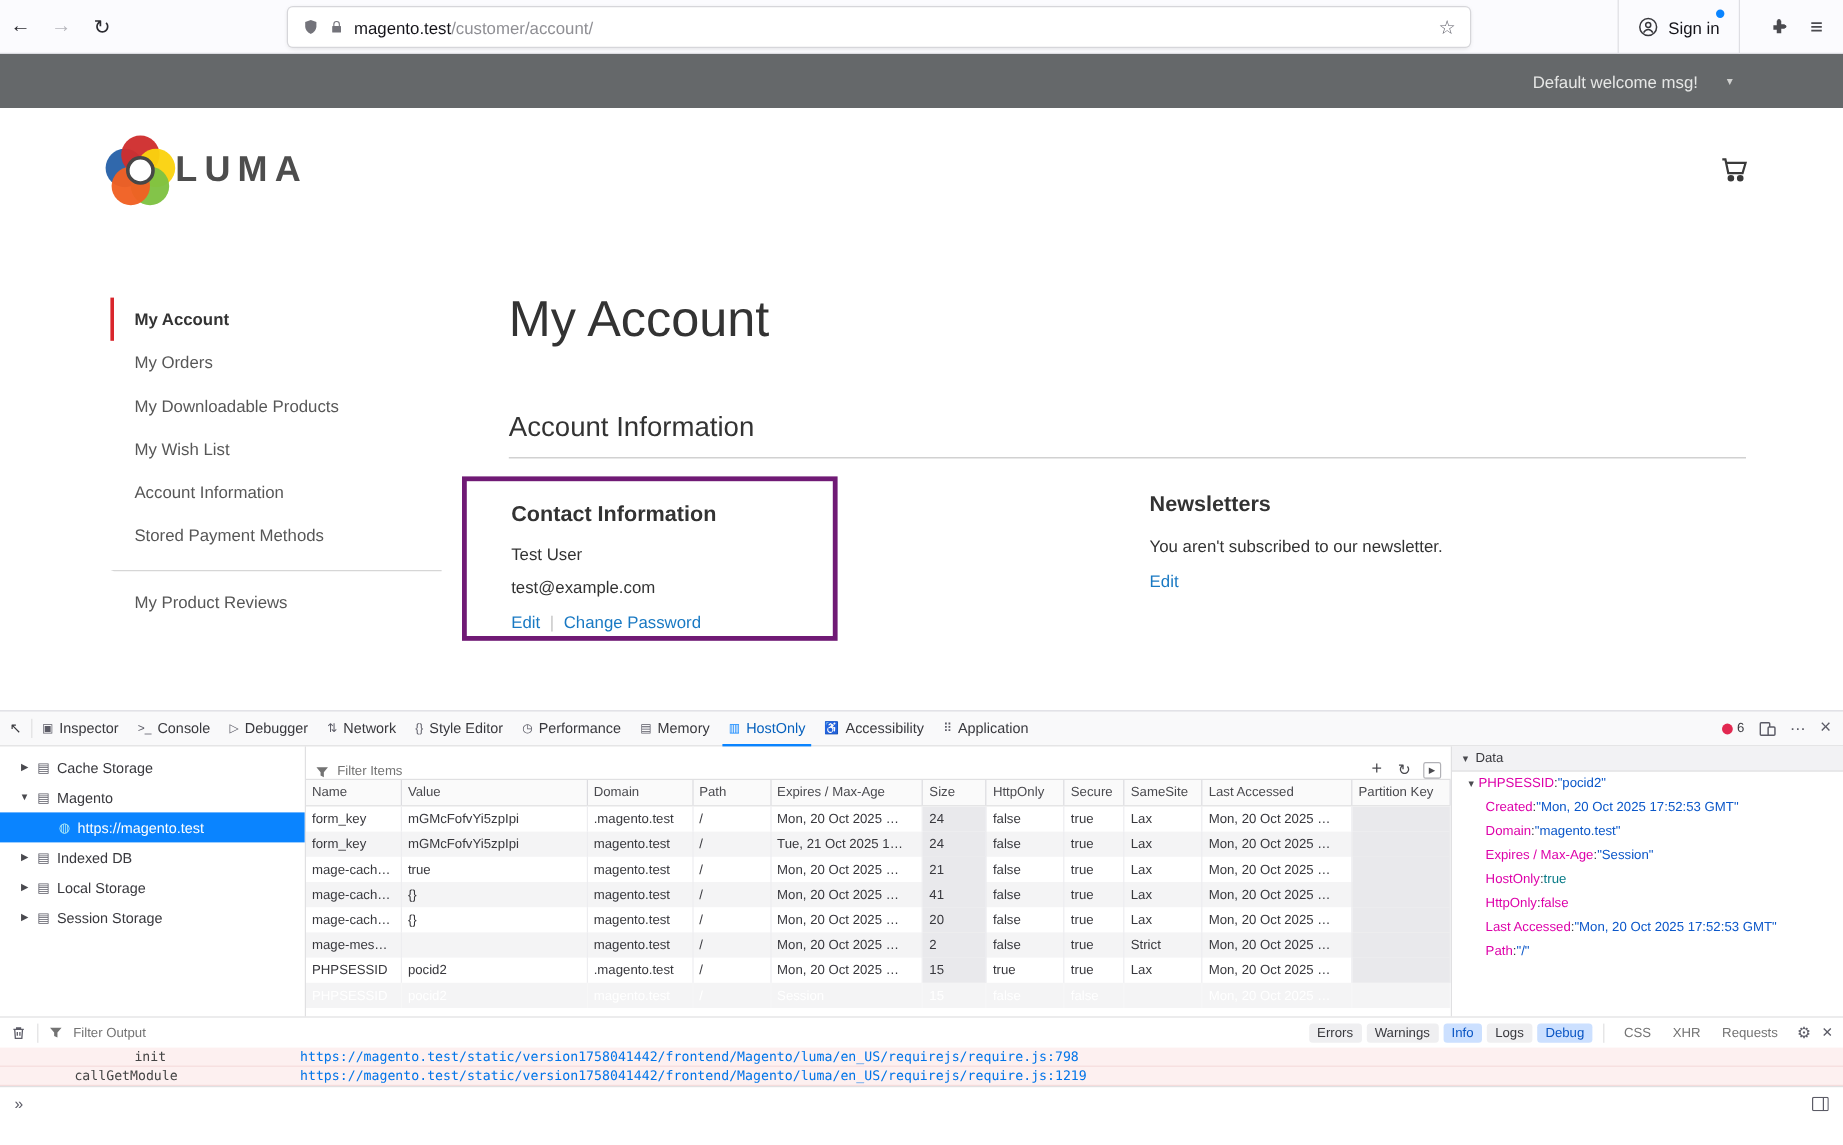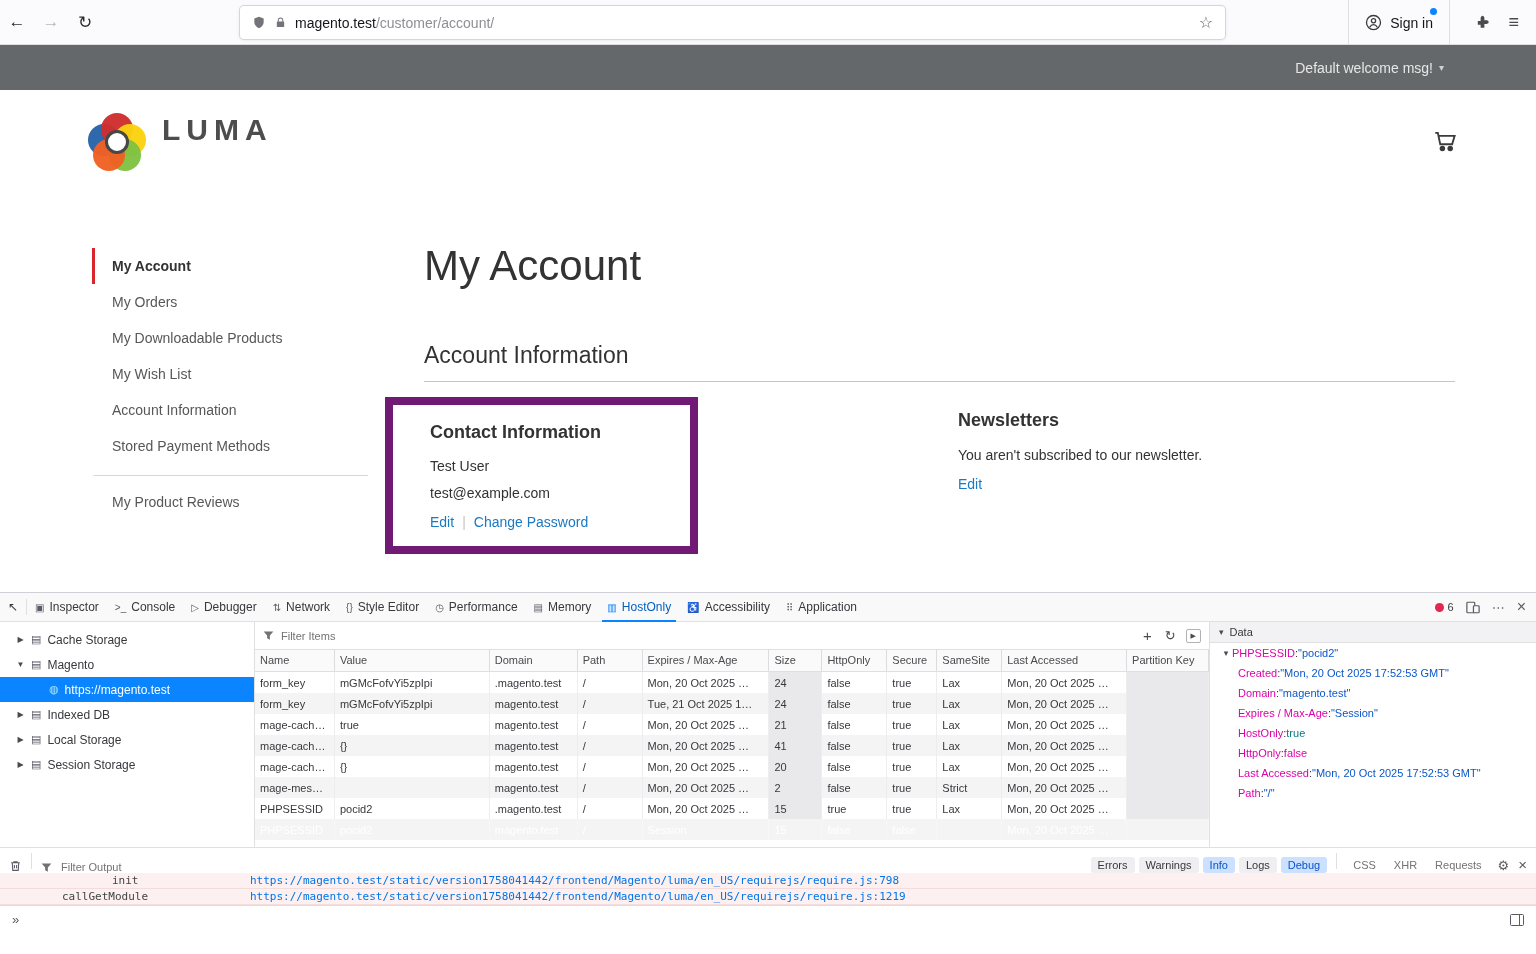--- a/index.html
+++ b/index.html
@@ -13,26 +13,26 @@
 .urlbar{position:absolute;left:240px;top:6px;width:985px;height:33px;background:#fff;border-radius:4px;box-shadow:0 0 0 1px #d6d6da,0 1px 4px rgba(0,0,0,.1);display:flex;align-items:center;padding:0 12px;gap:9px}
 .url-text{font-size:14px;color:#15141a;white-space:nowrap}
 .url-text .path{color:#8f8f94}
 .urlbar .star{margin-left:auto;font-size:16px;color:#5b5b66}
 .signin-box{position:absolute;right:86px;top:0;height:45px;display:flex;align-items:center;gap:8px;padding:0 16px;border-left:1px solid #dedee3;border-right:1px solid #dedee3;font-size:14px;color:#15141a}
 .notif-dot{position:absolute;top:8px;right:12px;width:7px;height:7px;border-radius:50%;background:#0a84ff}
 .tb-icon{color:#4a4a4f;font-size:18px;margin:0 9px;cursor:default}
 .toolbar-right{position:absolute;right:0;top:0;height:45px;display:flex;align-items:center;padding-right:8px}
 
 
-.welcome-bar{position:absolute;top:45px;left:0;right:0;height:45px;background:#65686a;color:#e6e7e6;font-size:14px;display:flex;align-items:center;justify-content:flex-end;padding-right:92px;gap:6px}
+.welcome-bar{position:absolute;top:45px;left:0;right:0;height:45px;background:#65686a;color:#e6e7e6;font-size:14px;display:flex;align-items:center;justify-content:flex-end;padding-right:92px;gap:24px}
 .welcome-bar .caret{font-size:10px;color:#cfd0cf}
 
 
 .store{position:absolute;top:90px;left:0;right:0;height:502px;background:#fff;overflow:hidden}
-.logo{position:absolute;left:88px;top:23px;display:flex;gap:16px}
+.logo{position:absolute;left:88px;top:23px;display:flex;align-items:center;}
 .logo-mark{width:58px;height:58px;position:relative}
 .logo-mark i{position:absolute;width:32px;height:32px;border-radius:50%;opacity:.96}
 .lm-blue{background:#2862a9;left:0;top:11px}
 .lm-red{background:#cf2e2e;left:13px;top:0}
 .lm-yellow{background:#fbd20f;left:26px;top:11px}
 .lm-green{background:#7ec242;left:21px;top:26px}
 .lm-orange{background:#f06022;left:5px;top:26px}
 .lm-center{position:absolute;left:17px;top:17px;width:24px;height:24px;border-radius:50%;background:#fff;border:3px solid #474747}
 .logo-text{font-size:30px;font-weight:700;letter-spacing:6px;color:#4d4d4d}
 .store-search{position:absolute;left:1144px;top:37px;width:272px;height:34px;border:1px solid #c9c9c9;display:flex;align-items:center;padding:0 10px;background:#fff}
@@ -41,21 +41,21 @@
 .cart{position:absolute;left:1432px;top:38px}
 
 .acct-nav{position:absolute;left:92px;top:158px;width:276px;font-size:14px;color:#575757}
 .acct-nav .item{padding:9px 0 9px 17px;border-left:3px solid transparent;cursor:pointer;line-height:18px}
 .acct-nav .item.active{border-left-color:#d9262c;font-weight:bold;color:#333}
 .acct-nav .item.divider{border-top:1px solid #d6d6d6;margin-top:11px;padding-top:17px}
 
 .page-title{position:absolute;left:424px;top:152px;font-size:42px;font-weight:300;color:#333}
 .section-title{position:absolute;left:424px;top:252px;font-size:23px;font-weight:300;color:#333}
 .section-rule{position:absolute;left:424px;top:291px;width:1031px;border-top:1px solid #c6c6c6}
-.contact-box{position:absolute;left:385px;top:307px;width:313px;height:157px;border:8px solid #701a75;padding:17px 0 0 37px}
+.contact-box{position:absolute;left:385px;top:307px;width:313px;height:137px;border:4px solid #701a75;padding:17px 0 0 37px}
 .block-title{font-size:18px;font-weight:700;color:#333}
 .contact-line{font-size:14px;color:#333}
 .contact-name{margin-top:15px}
 .contact-email{margin-top:11px}
 .contact-links{margin-top:13px;font-size:14px}
 a.luma-link{color:#1979c3;text-decoration:none;cursor:pointer}
 .link-sep{color:#c5c5c5;margin:0 8px}
 .newsletters{position:absolute;left:958px;top:320px}
 .newsletters .nl-text{font-size:14px;margin-top:16px}
 .newsletters .nl-edit{display:inline-block;margin-top:13px;font-size:14px}
@@ -81,21 +81,21 @@
 .dt-left{width:255px;border-right:1px solid #e0e0e2;padding-top:5px;overflow:hidden}
 .tree-row{height:25px;display:flex;align-items:center;gap:6px;padding-left:16px;font-size:12px;cursor:pointer;white-space:nowrap}
 .tree-row .caret{width:9px;font-size:8px;color:#4a4a4f;text-align:center}
 .tree-row .box-icon{color:#5b5b66;font-size:11px}
 .tree-row .box-icon.globe{color:#0aa3bd}
 .tree-row.child{padding-left:34px}
 .tree-row.selected{background:#0a84ff;color:#fff}
 .tree-row.selected .box-icon{color:#aeeaf5}
 
 .dt-mid{width:955px;border-right:1px solid #e0e0e2;display:flex;flex-direction:column;overflow:hidden}
-.mid-toolbar,.right-toolbar{height:28px;border-bottom:1px solid #e0e0e2;display:flex;align-items:center;padding:0 8px;gap:7px;flex:none}
+.mid-toolbar,.right-toolbar{height:28px;border-bottom:1px solid #e0e0e2;display:flex;align-items:flex-end;padding:0 8px;gap:7px;flex:none}
 .dt-input{border:0;outline:0;flex:1;font-size:11px;color:#38383d;font-family:inherit;background:transparent}
 .dt-input::placeholder{color:#737373}
 .tool-btn{color:#4a4a4f;cursor:pointer;font-size:13px;padding:0 3px}
 .tool-btn.plus{font-size:15px}
 .tool-btn.boxed{border:1px solid #b1b1b6;border-radius:2px;font-size:7px;padding:2px 4px;color:#4a4a4f}
 .funnel{flex:none}
 
 .thead{display:flex;height:22px;border-bottom:1px solid #e0e0e2;color:#4a4a4f;background:#fafafa;flex:none}
 .thead .cell{border-right:1px solid #dcdce0;padding:4px 5px;white-space:nowrap;overflow:hidden;cursor:pointer}
 .tbody{flex:1;overflow:hidden}
@@ -114,21 +114,21 @@
 .dtree{flex:1;overflow:hidden}
 .dtree-row{height:20px;display:flex;align-items:center;padding-left:10px;white-space:nowrap;overflow:hidden;cursor:pointer}
 .dtree-row .caret{width:12px;font-size:9px;color:#4a4a4f;text-align:center;flex:none}
 .dtree-row.child{padding-left:28px}
 .key{color:#dd00a9}
 .key::after{content:":";color:#38383d}
 .v-str{color:#0b57c9}
 .v-true{color:#067a87}
 .v-false{color:#dd00a9}
 
-.console-bar{height:26px;border-top:1px solid #e0e0e2;display:flex;align-items:flex-end;padding:0 9px;gap:9px}
+.console-bar{height:26px;border-top:1px solid #e0e0e2;display:flex;align-items:center;padding:0 9px;gap:9px}
 .console-bar .spacer{flex:1}
 .pill-group{display:flex;gap:4px}
 .pill{padding:2px 7px;border-radius:3px;background:#efeff1;color:#38383d;font-size:11px;cursor:pointer}
 .pill.active{background:#cce0ff;color:#0a55c4}
 .pill.plain{background:transparent;color:#737373}
 .console-bar .gear{font-size:13px;color:#5b5b66;cursor:pointer}
 .console-bar .xclose{font-size:15px;color:#5b5b66;cursor:pointer}
 
 .logs{height:32px;background:#fdf0f0;overflow:hidden;font-family:"DejaVu Sans Mono",monospace;font-size:11px}
 .log-row{height:16px;display:flex;align-items:center;border-bottom:1px solid #f5dcdc}

